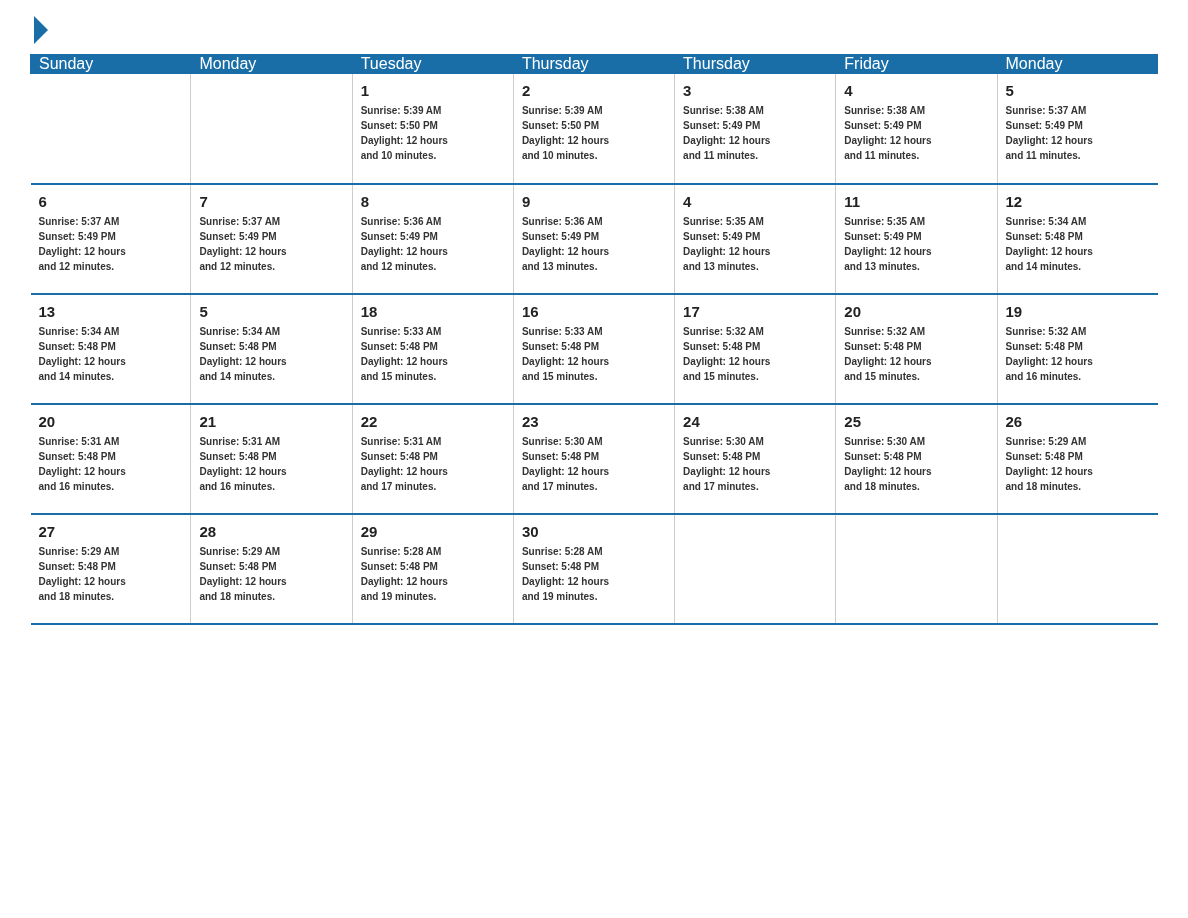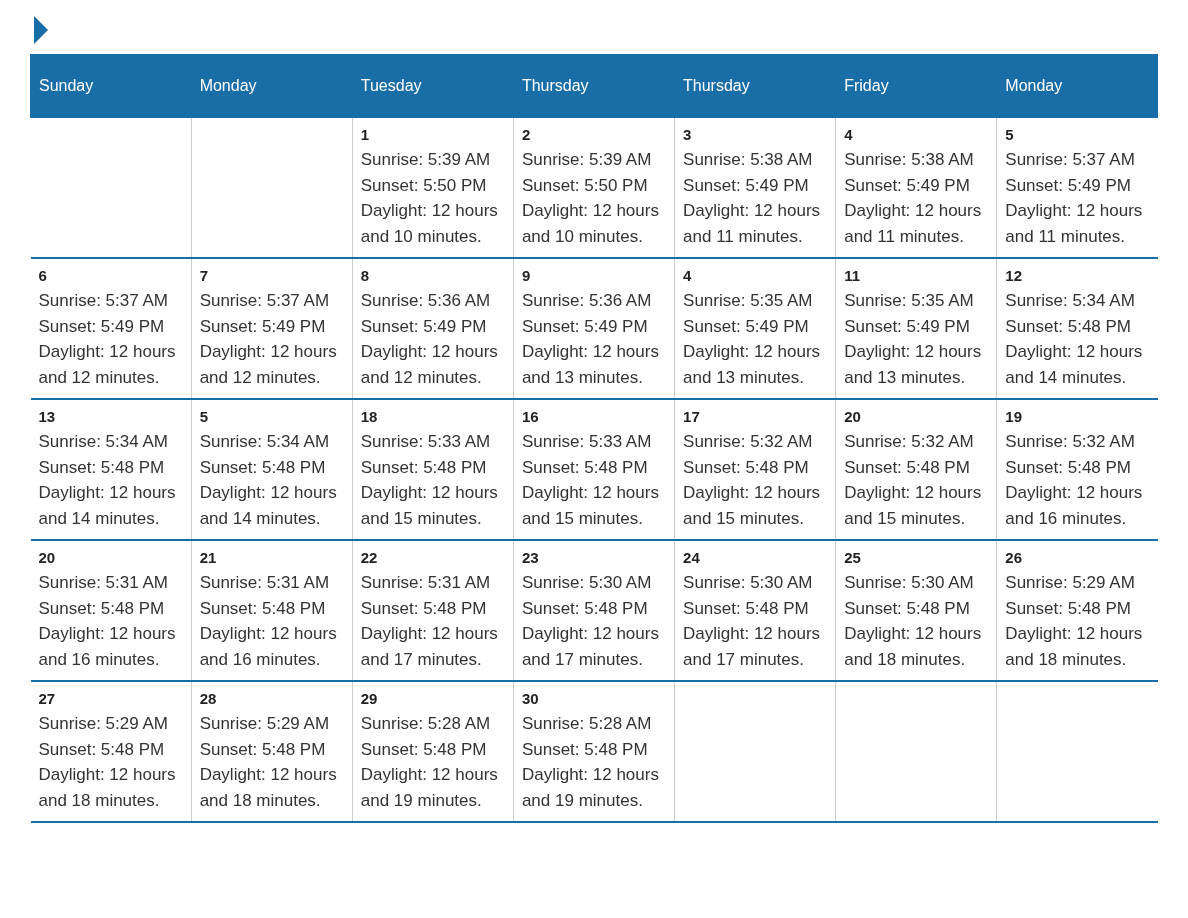--- a/index.html
+++ b/index.html
@@ -63,21 +63,21 @@
     table {
       width: 100%;
       border-collapse: collapse;
       margin-top: 10px;
     }
     thead tr {
       background-color: #1a6ea8;
       color: #fff;
     }
     thead th {
-      padding: 22px 8px;
+      padding: 0 8px;
       font-size: 16px;
       font-weight: normal;
       text-align: left;
       border: 1px solid #1a6ea8;
     }
     tbody tr {
       border-bottom: 2px solid #1a6ea8;
     }
     tbody td {
       padding: 8px 8px;
@@ -92,22 +92,23 @@
     }
     .day-number {
       font-size: 15px;
       font-weight: bold;
       color: #222;
       display: block;
       margin-bottom: 4px;
     }
     .day-info {
       color: #333;
-      font-size: 17px;
+      font-size: 10px;
       line-height: 1.5;
+      font-weight: bold;
     }
     .empty-cell {
       background: #fff;
     }
   </style>
 </head>
 <body>
 
 <div class="header">
   <div class="logo">

